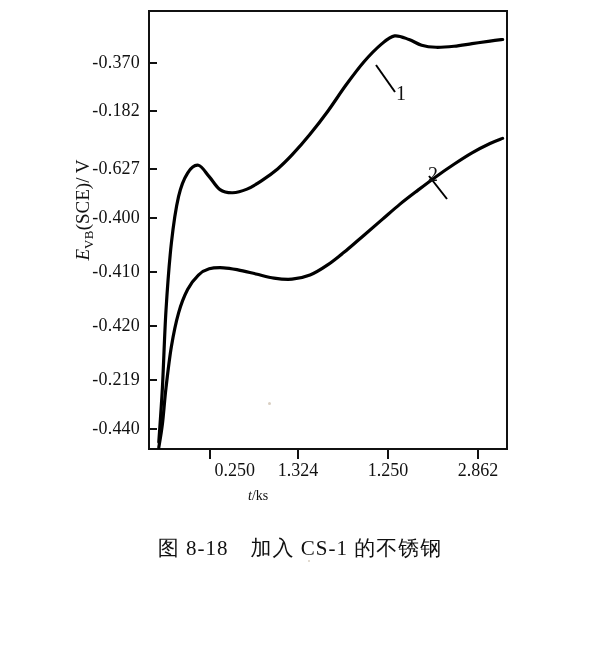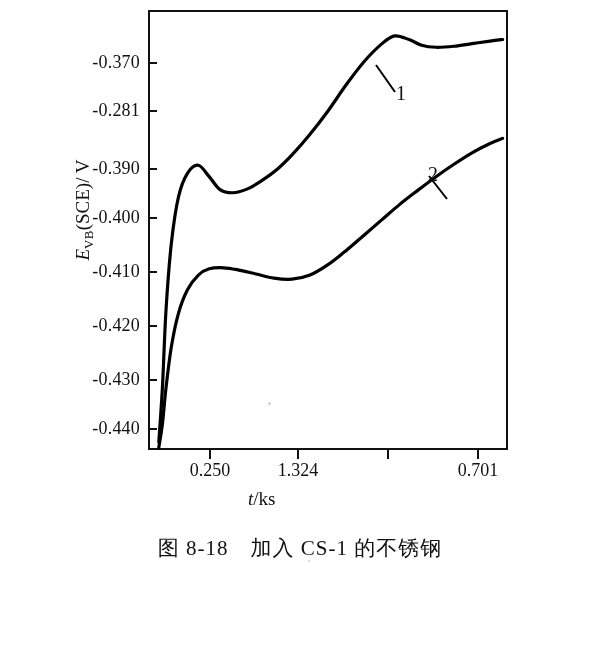--- a/index.html
+++ b/index.html
@@ -113,21 +113,21 @@
     vertical-align: -0.28em;
     letter-spacing: 0.3px;
   }
   #ylabel .up {
     font-style: normal;
   }
   #xlabel {
     position: absolute;
     left: 248px;
     top: 488px;
-    font-size: 19px;
+    font-size: 14px;
     font-family: "Liberation Serif", serif;
   }
   #xlabel .it {
     font-style: italic;
   }
 
   
   .series-label {
     position: absolute;
     font-size: 20px;
@@ -162,36 +162,36 @@
 
   <div class="speck" style="left:268px; top:402px; width:3px; height:3px;"></div>
   <div class="speck" style="left:308px; top:560px; width:2px; height:2px;"></div>
 
   <div id="ylabel"><span>E</span><span class="sub">VB</span><span class="up">(SCE)/ V</span></div>
 
   <div class="ytick-holder" style="top:52px;">
       <span class="ytick-label">-0.370</span>
     </div>
   <div class="ytick-holder" style="top:100px;">
-      <span class="ytick-label">-0.281</span>
+      <span class="ytick-label">-0.182</span>
     </div>
   <div class="ytick-holder" style="top:158px;">
-      <span class="ytick-label">-0.390</span>
+      <span class="ytick-label">-0.627</span>
     </div>
   <div class="ytick-holder" style="top:207px;">
       <span class="ytick-label">-0.400</span>
     </div>
   <div class="ytick-holder" style="top:261px;">
       <span class="ytick-label">-0.410</span>
     </div>
   <div class="ytick-holder" style="top:315px;">
       <span class="ytick-label">-0.420</span>
     </div>
   <div class="ytick-holder" style="top:369px;">
-      <span class="ytick-label">-0.430</span>
+      <span class="ytick-label">-0.219</span>
     </div>
   <div class="ytick-holder" style="top:418px;">
       <span class="ytick-label">-0.440</span>
     </div>
 
   <div class="ytick-mark" style="top:62px;"></div>
   <div class="ytick-mark" style="top:110px;"></div>
   <div class="ytick-mark" style="top:168px;"></div>
   <div class="ytick-mark" style="top:217px;"></div>
   <div class="ytick-mark" style="top:271px;"></div>
@@ -210,21 +210,22 @@
   </div>
 
   <div class="series-label" id="series-label-1">1</div>
   <div class="series-label" id="series-label-2">2</div>
 
   <div class="xtick-mark" style="left:209px;"></div>
   <div class="xtick-mark" style="left:297px;"></div>
   <div class="xtick-mark" style="left:387px;"></div>
   <div class="xtick-mark" style="left:477px;"></div>
 
-  <div class="xtick-label" style="left:165px;">0.250</div>
+  <div class="xtick-label" style="left:165px;text-align:right;">0.250</div>
   <div class="xtick-label" style="left:253px;">1.324</div>
-  <div class="xtick-label" style="left:433px;">0.701</div>
+  <div class="xtick-label" style="left:343px;">1.250</div>
+  <div class="xtick-label" style="left:433px;">2.862</div>
 
   <div id="xlabel"><span class="it">t</span><span>/ks</span></div>
 
   <div class="caption" id="caption-line1">图 8-18　加入 CS-1 的不锈钢</div>
 
 </div>
 
 </body></html>

